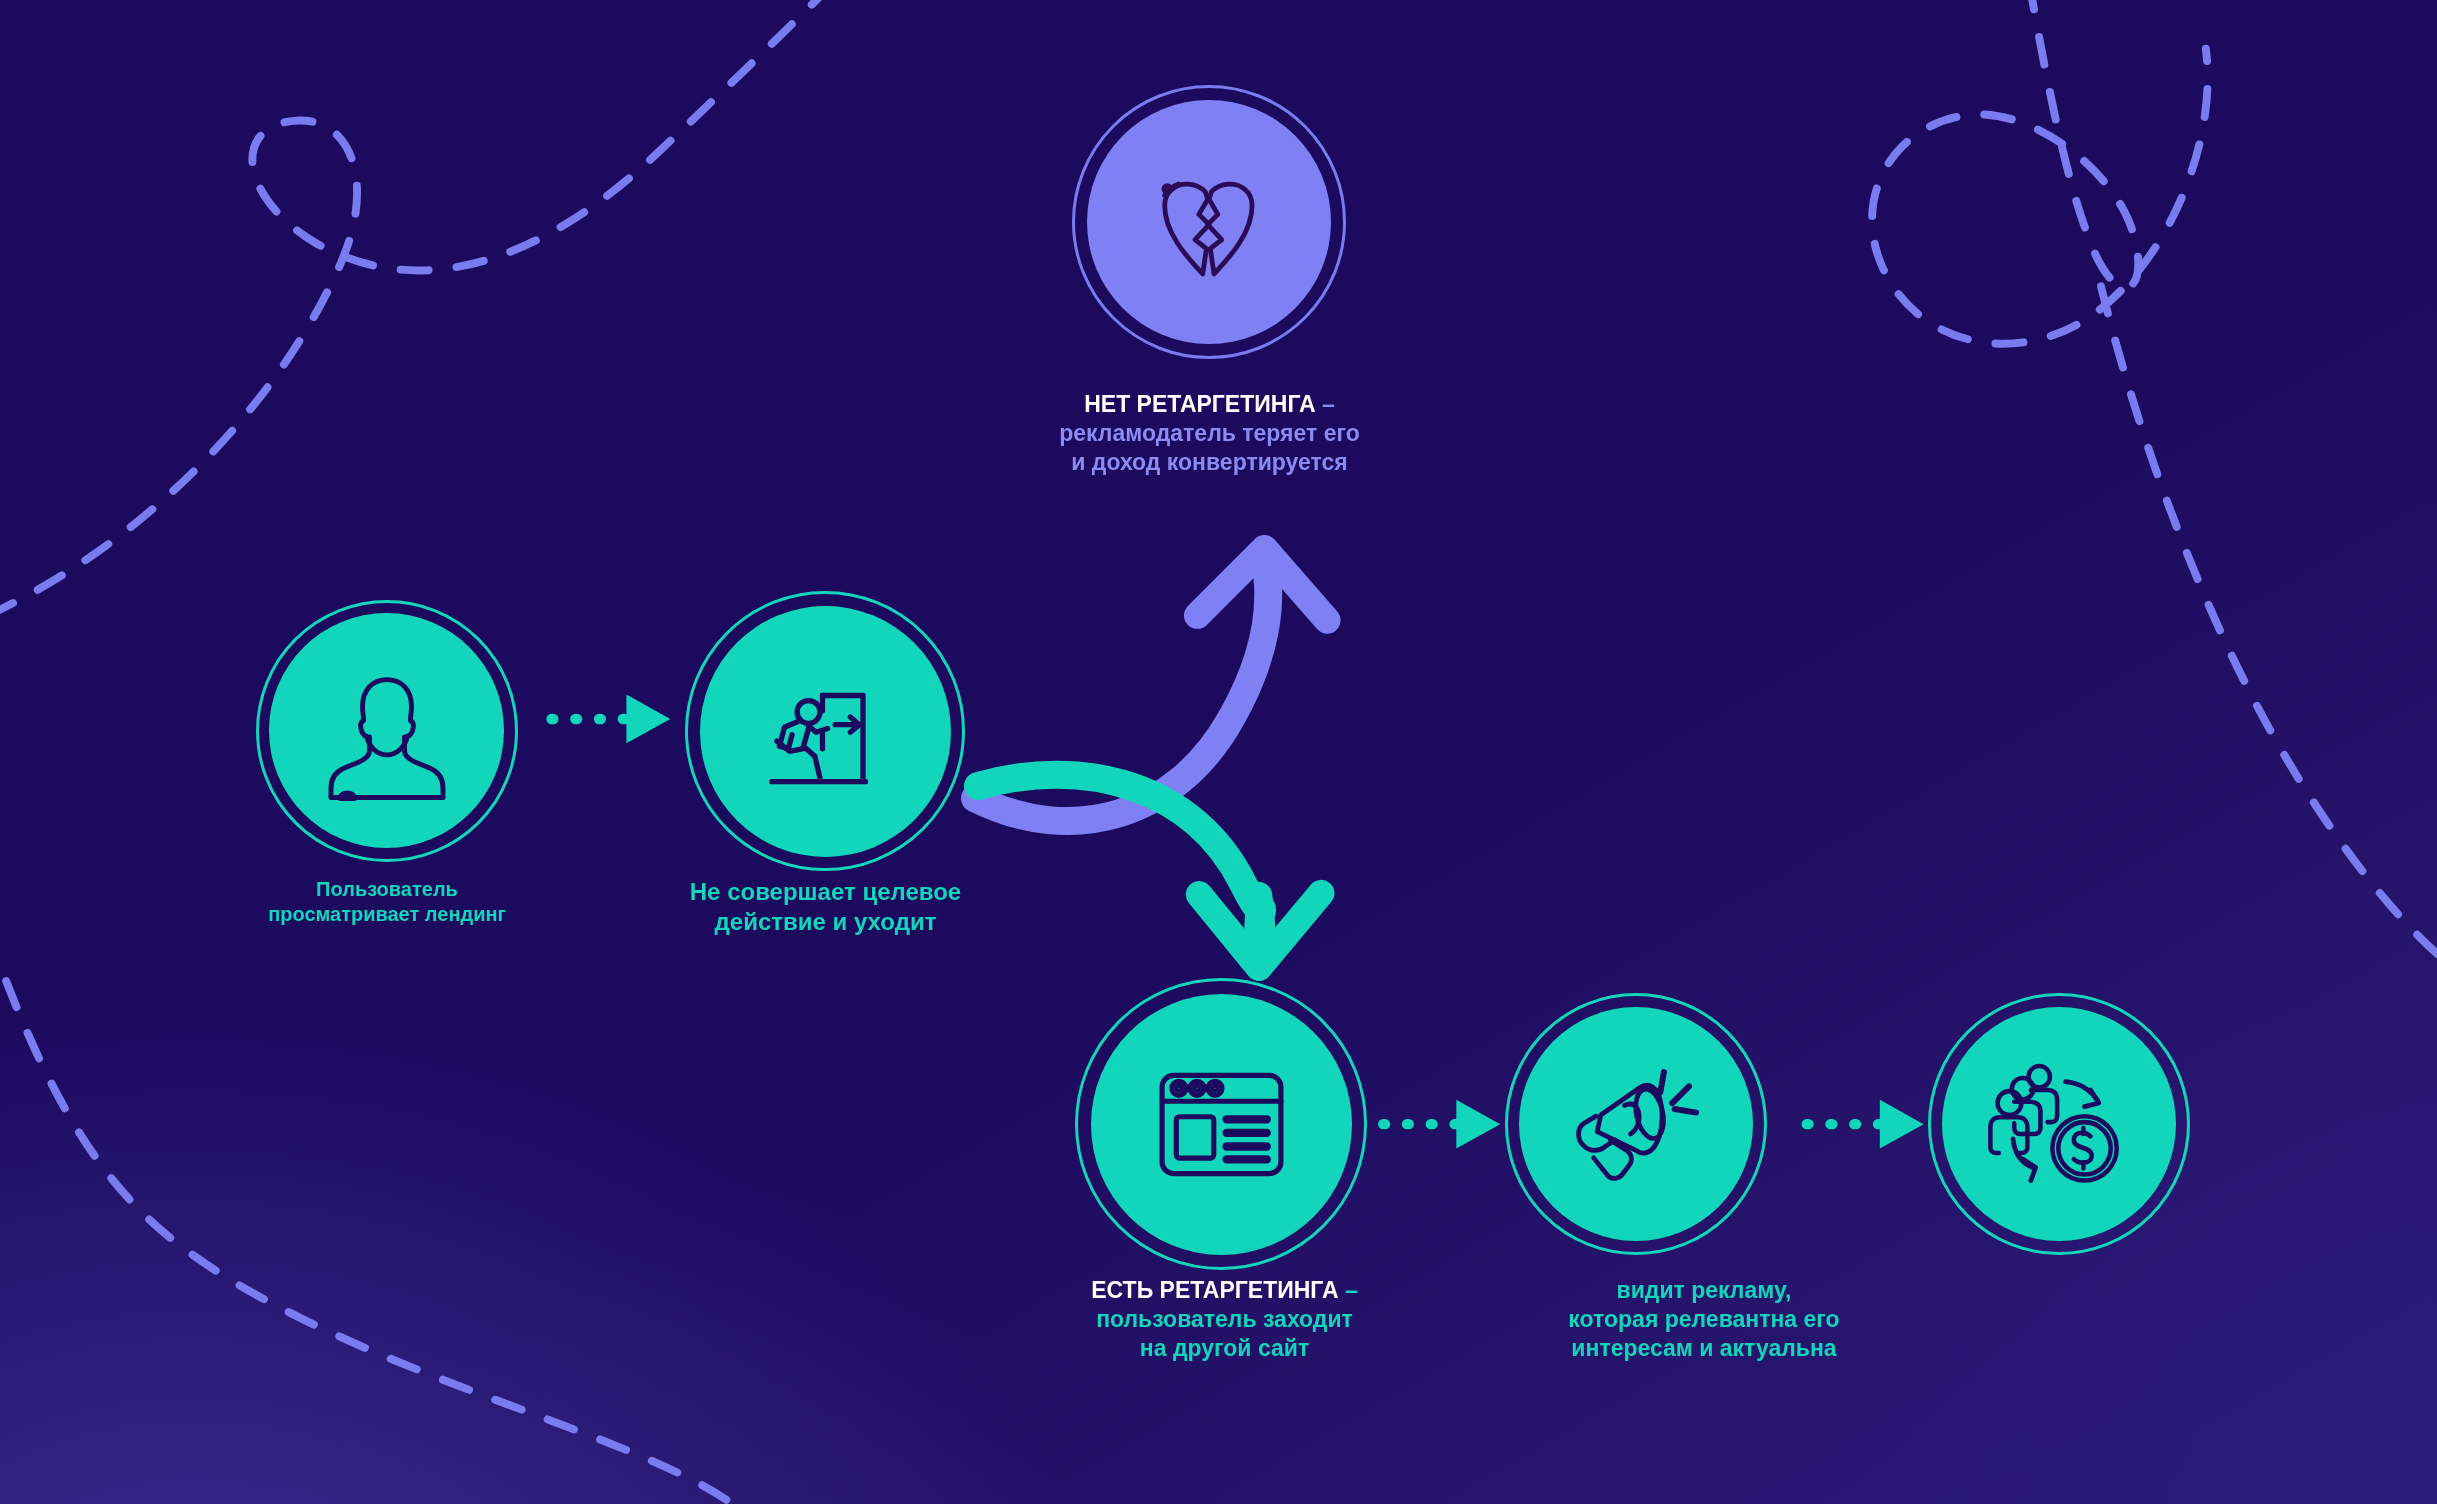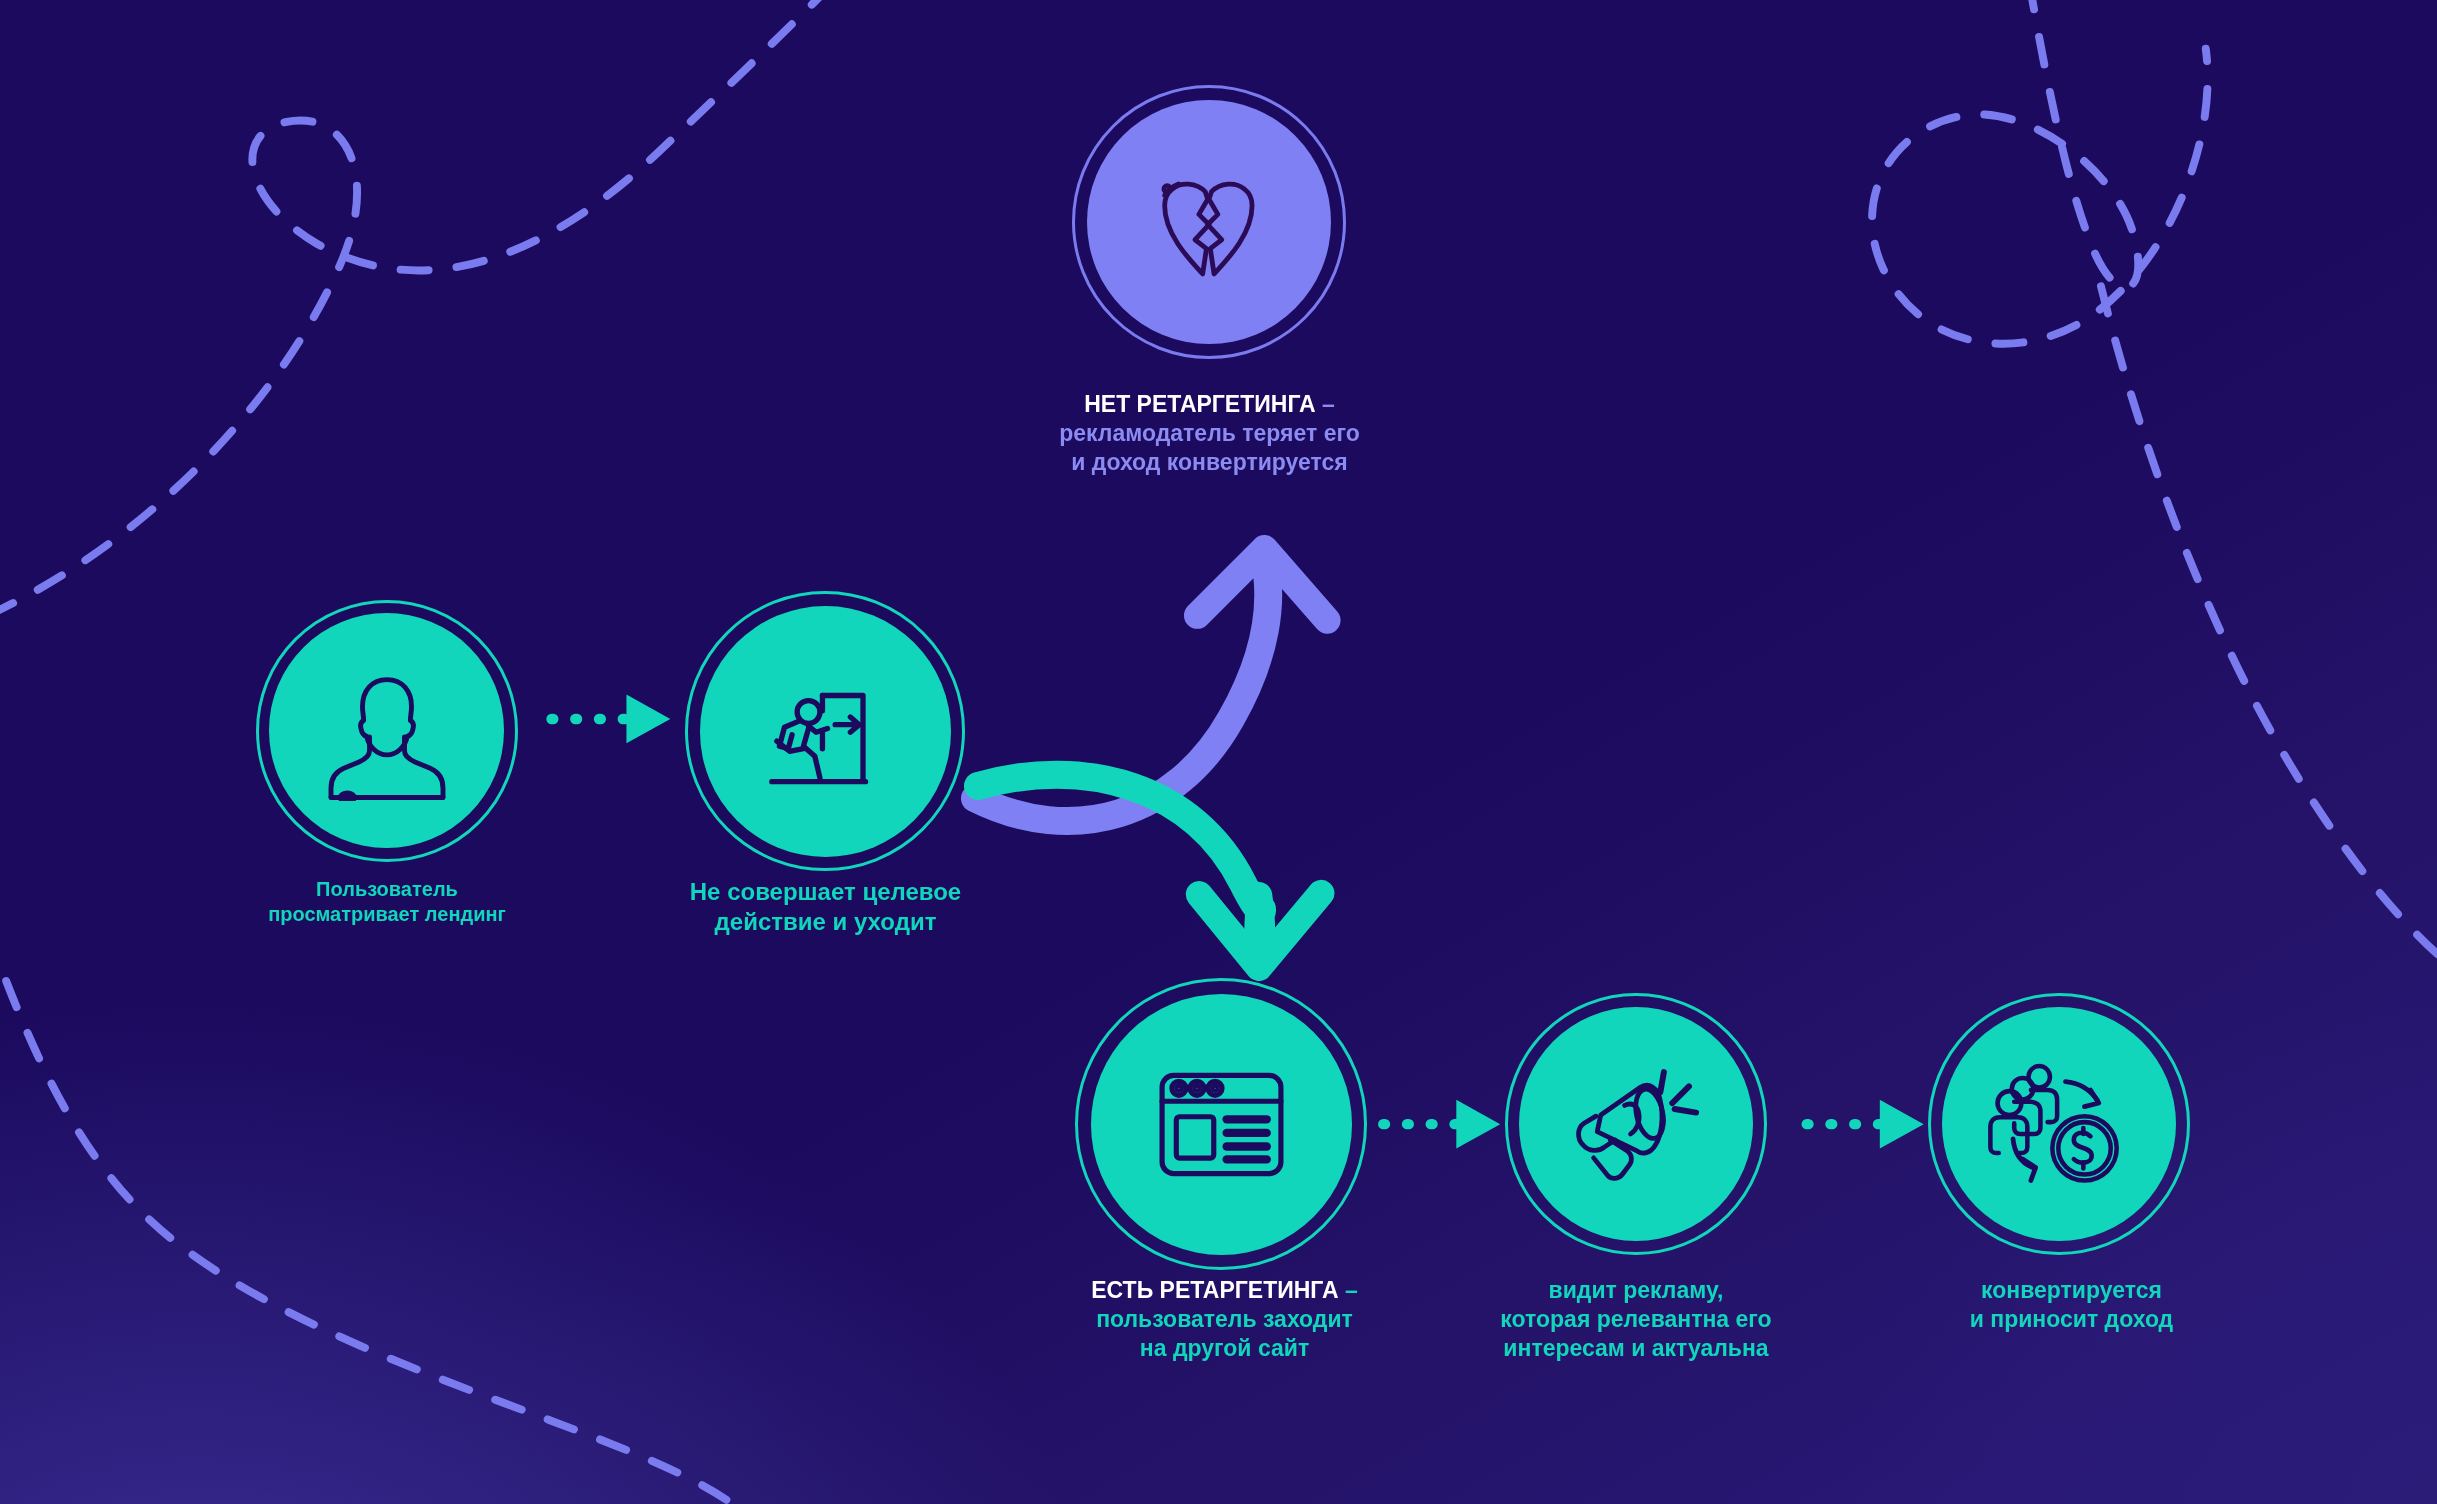--- a/index.html
+++ b/index.html
@@ -191,21 +191,21 @@
           <path d="M26 53 L16 59 c-6 4 -6 13 -1 18 5 6 13 6 18 2 l9 -6"></path>
           <path d="M38 73 L52 82 c4 3 5 8 2 12 l-6 8 c-3 4 -9 4 -12 1 L24 88"></path>
           <path d="M50 44 c6 -3 11 0 12 7 1 7 -2 14 -7 17"></path>
           <path d="M83 16 L80 33" stroke-width="5"></path>
           <path d="M104 28 L90 42" stroke-width="5"></path>
           <path d="M110 50 L92 47" stroke-width="5"></path>
         </g>
       </svg>
     </div>
   </div>
-  <div class="caption cap-teal" style="left:1432px;top:1276px;width:408px;font-size:23px;text-align:center;">
+  <div class="caption cap-teal" style="left:1500px;top:1276px;width:408px;font-size:23px;text-align:center;">
     <div>видит рекламу,</div>
     <div>которая релевантна его</div>
     <div>интересам и актуальна</div>
   </div>
 
   <div class="node" style="left:1928px;top:993px;">
     <div class="ring" style="left:0;top:0;width:262px;height:262px;box-sizing:border-box;"></div>
     <div class="disc" style="left:14px;top:14px;width:234px;height:234px;">
       <svg width="143" height="143" viewBox="0 0 120 120">
         <g fill="none" stroke="#1b0a5e" stroke-width="3.8" stroke-linecap="round" stroke-linejoin="round">
@@ -221,19 +221,15 @@
           <path d="M29 89 l11 7 l-4 11" stroke-width="4"></path>
           <circle cx="81" cy="80" r="27"></circle>
           <path d="M102 63 a27 27 0 0 1 -38 38" stroke-width="4" opacity="0"></path>
           <circle cx="81" cy="80" r="22"></circle>
           <path d="M86 70 c-2 -2 -5 -3 -7 -3 -4 0 -7 2 -7 6 0 8 15 5 15 13 0 4 -3 6 -7 6 -3 0 -6 -1 -8 -3"></path>
           <path d="M80 63 v5 M80 92 v5"></path>
         </g>
       </svg>
     </div>
   </div>
-  <div class="caption cap-teal" style="left:1895px;top:1276px;width:353px;font-size:23px;">
-    <div>конвертируется</div>
-    <div>и приносит доход</div>
-  </div>
 
 </div>
 
 
 </body></html>

